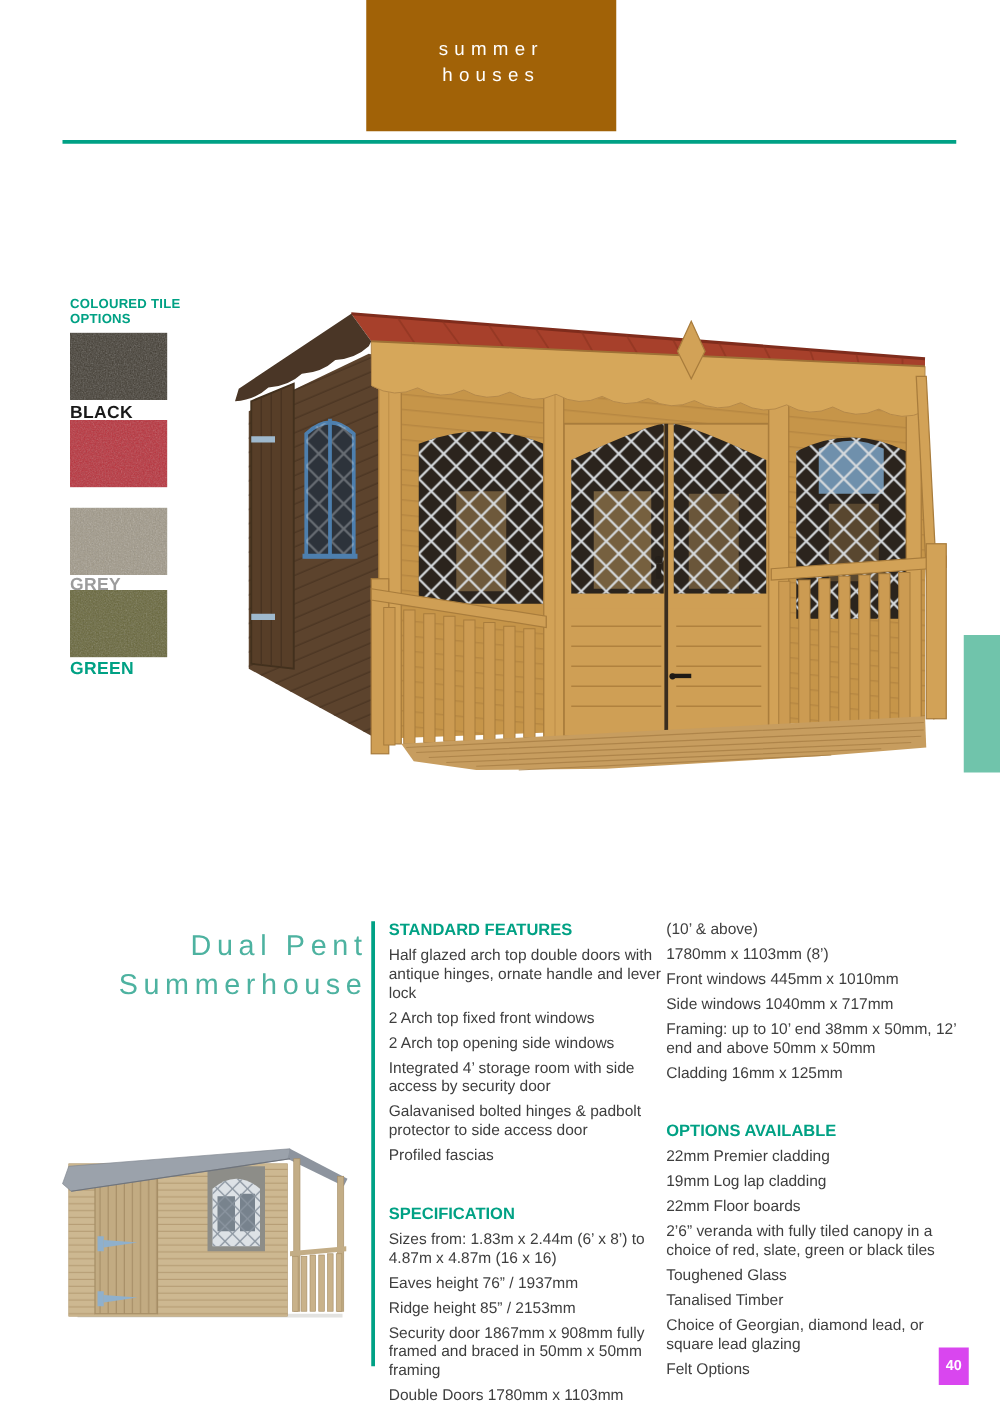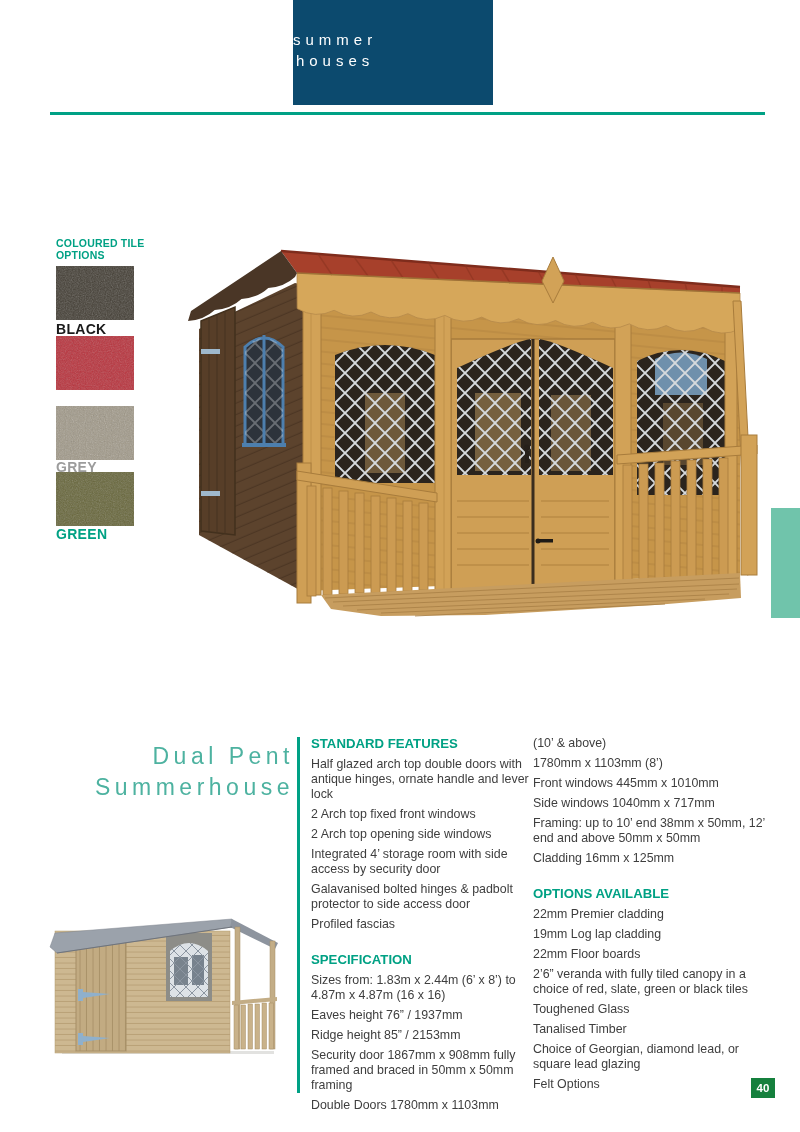--- a/index.html
+++ b/index.html
@@ -2,22 +2,22 @@
 <html><head>
 <meta charset="utf-8">
 <style>
   html,body{margin:0;padding:0;}
   body{
     width:800px;height:1132px;position:relative;background:#ffffff;
     font-family:"Liberation Sans",sans-serif;overflow:hidden;
   }
   .abs{position:absolute;}
   
-  .header-tab{left:293px;top:0;width:200px;height:105px;background:#0c4a6e;
-    display:flex;align-items:center;justify-content:flex-start;}
+  .header-tab{left:293px;top:0;width:200px;height:105px;background:#a16207;
+    display:flex;align-items:center;justify-content:center;}
   .header-tab-text{color:#ffffff;font-size:15px;letter-spacing:5px;line-height:21px;
     text-align:center;margin-top:-6px;}
   .top-rule{left:50px;top:112px;width:715px;height:3px;background:#00a185;}
   
   .tile-heading{left:56px;top:238px;width:90px;font-size:10.5px;font-weight:bold;
     color:#00a184;line-height:11.5px;letter-spacing:0.2px;}
   .swatch{width:78px;height:54px;left:56px;overflow:hidden;}
   .swatch svg{display:block;}
   .swatch-label{left:56px;font-size:14px;font-weight:bold;letter-spacing:0.3px;}
   .lbl-black{color:#1a1a1a;}
@@ -30,26 +30,26 @@
   
   .product-title{left:40px;top:741px;width:250px;text-align:right;
     color:#4db2a0;font-size:23px;line-height:31px;letter-spacing:4.5px;}
   .product-title div{margin-right:-4px;}
   .v-rule{left:297px;top:737px;width:3px;height:356px;background:#00a185;}
   
   .col{font-size:12.4px;color:#3e3e3e;}
   .col-mid{left:311px;top:736px;width:221px;}
   .col-right{left:533px;top:736px;width:247px;}
   .col-heading{font-size:13.2px;font-weight:bold;color:#00a184;margin:0 0 6px 0;}
-  .col-heading.later{margin-top:20px;}
+  .col-heading.later{margin-top:31px;}
   .line{margin:0 0 5px 0;line-height:15px;}
   
   .small-photo{left:48px;top:903px;width:235px;height:160px;}
   
-  .page-box{left:751px;top:1078px;width:24px;height:20px;background:#15803d;
+  .page-box{left:751px;top:1078px;width:24px;height:30px;background:#d946ef;
     color:#ffffff;font-size:11.5px;font-weight:bold;display:flex;
     align-items:center;justify-content:center;}
 </style>
 </head>
 <body>
 
 <div class="abs header-tab">
   <div class="header-tab-text">
     <div>summer</div>
     <div>houses</div>

